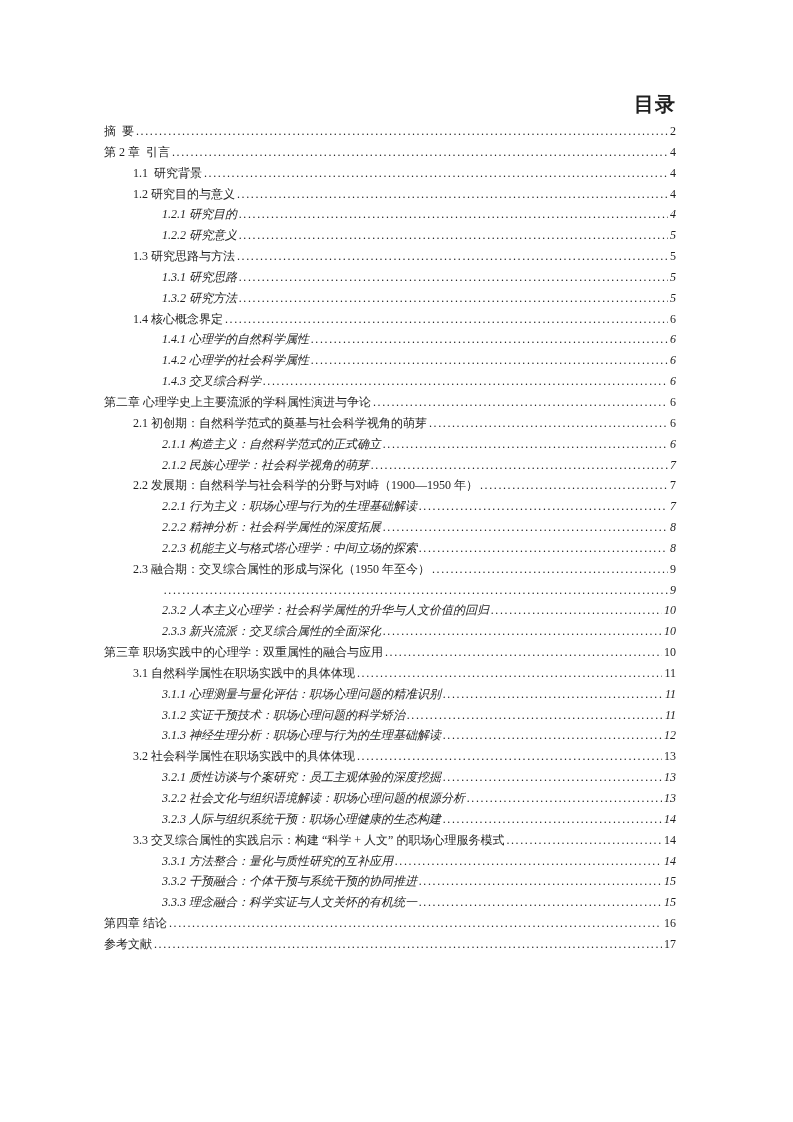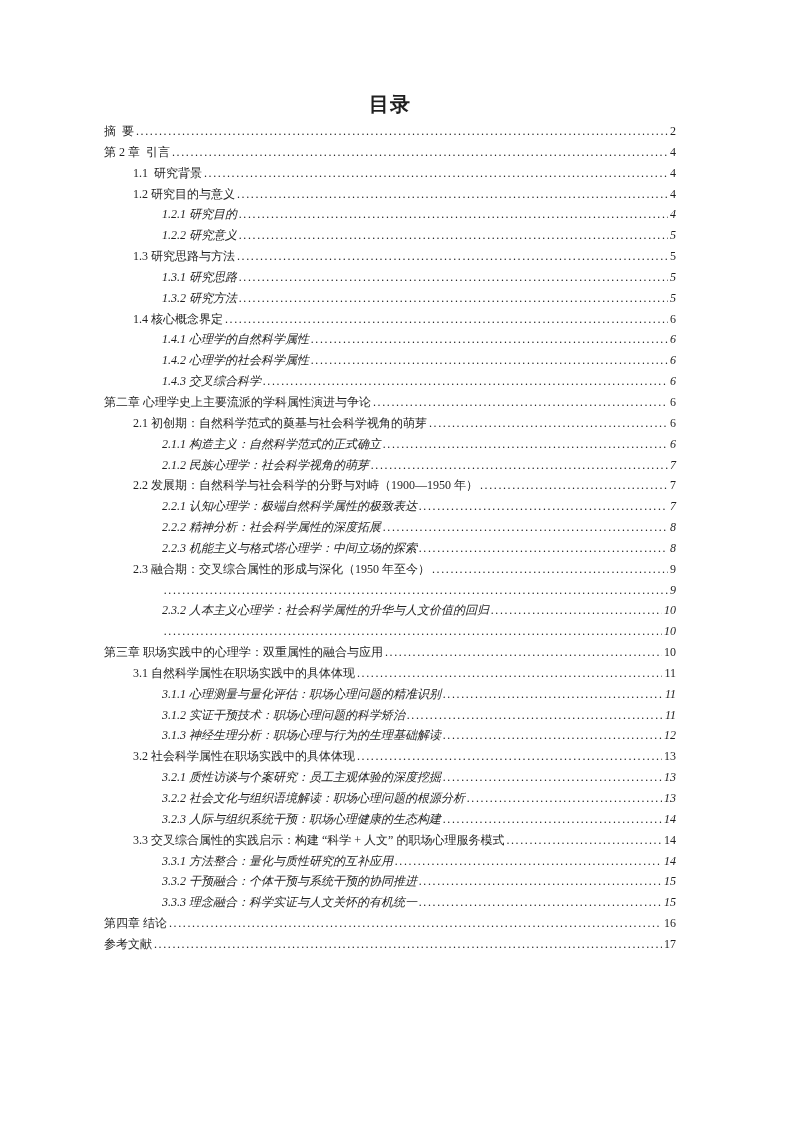--- a/index.html
+++ b/index.html
@@ -17,21 +17,21 @@
     width: 793px; height: 1122px;
     background: #ffffff;
   }
   .content {
     position: absolute;
     left: 104px;
     top: 92px;
     width: 572px;
   }
   .toc-title {
-    text-align: center;
+    text-align: right;
     font-size: 20px;
     font-weight: bold;
     line-height: 24px;
     margin-bottom: 5px;
     letter-spacing: 1px;
   }
   .toc-list { width: 100%; }
   .toc-row {
     display: flex;
     align-items: baseline;
@@ -171,21 +171,21 @@
     <span class="toc-page">7</span>
   </div>
 
   <div class="toc-row level-1">
     <span class="toc-label">2.2 发展期：自然科学与社会科学的分野与对峙（1900—1950 年）</span>
     <span class="toc-leader"></span>
     <span class="toc-page">7</span>
   </div>
 
   <div class="toc-row level-2">
-    <span class="toc-label">2.2.1 认知心理学：极端自然科学属性的极致表达</span>
+    <span class="toc-label">2.2.1 行为主义：职场心理与行为的生理基础解读</span>
     <span class="toc-leader"></span>
     <span class="toc-page">7</span>
   </div>
 
   <div class="toc-row level-2">
     <span class="toc-label">2.2.2 精神分析：社会科学属性的深度拓展</span>
     <span class="toc-leader"></span>
     <span class="toc-page">8</span>
   </div>
 
@@ -206,20 +206,21 @@
     <span class="toc-page">9</span>
   </div>
 
   <div class="toc-row level-2">
     <span class="toc-label">2.3.2 人本主义心理学：社会科学属性的升华与人文价值的回归</span>
     <span class="toc-leader"></span>
     <span class="toc-page">10</span>
   </div>
 
   <div class="toc-row level-2">
+    <span class="toc-label">2.3.3 新兴流派：交叉综合属性的全面深化</span>
     <span class="toc-leader"></span>
     <span class="toc-page">10</span>
   </div>
 
   <div class="toc-row level-0">
     <span class="toc-label">第三章 职场实践中的心理学：双重属性的融合与应用</span>
     <span class="toc-leader"></span>
     <span class="toc-page">10</span>
   </div>
 

